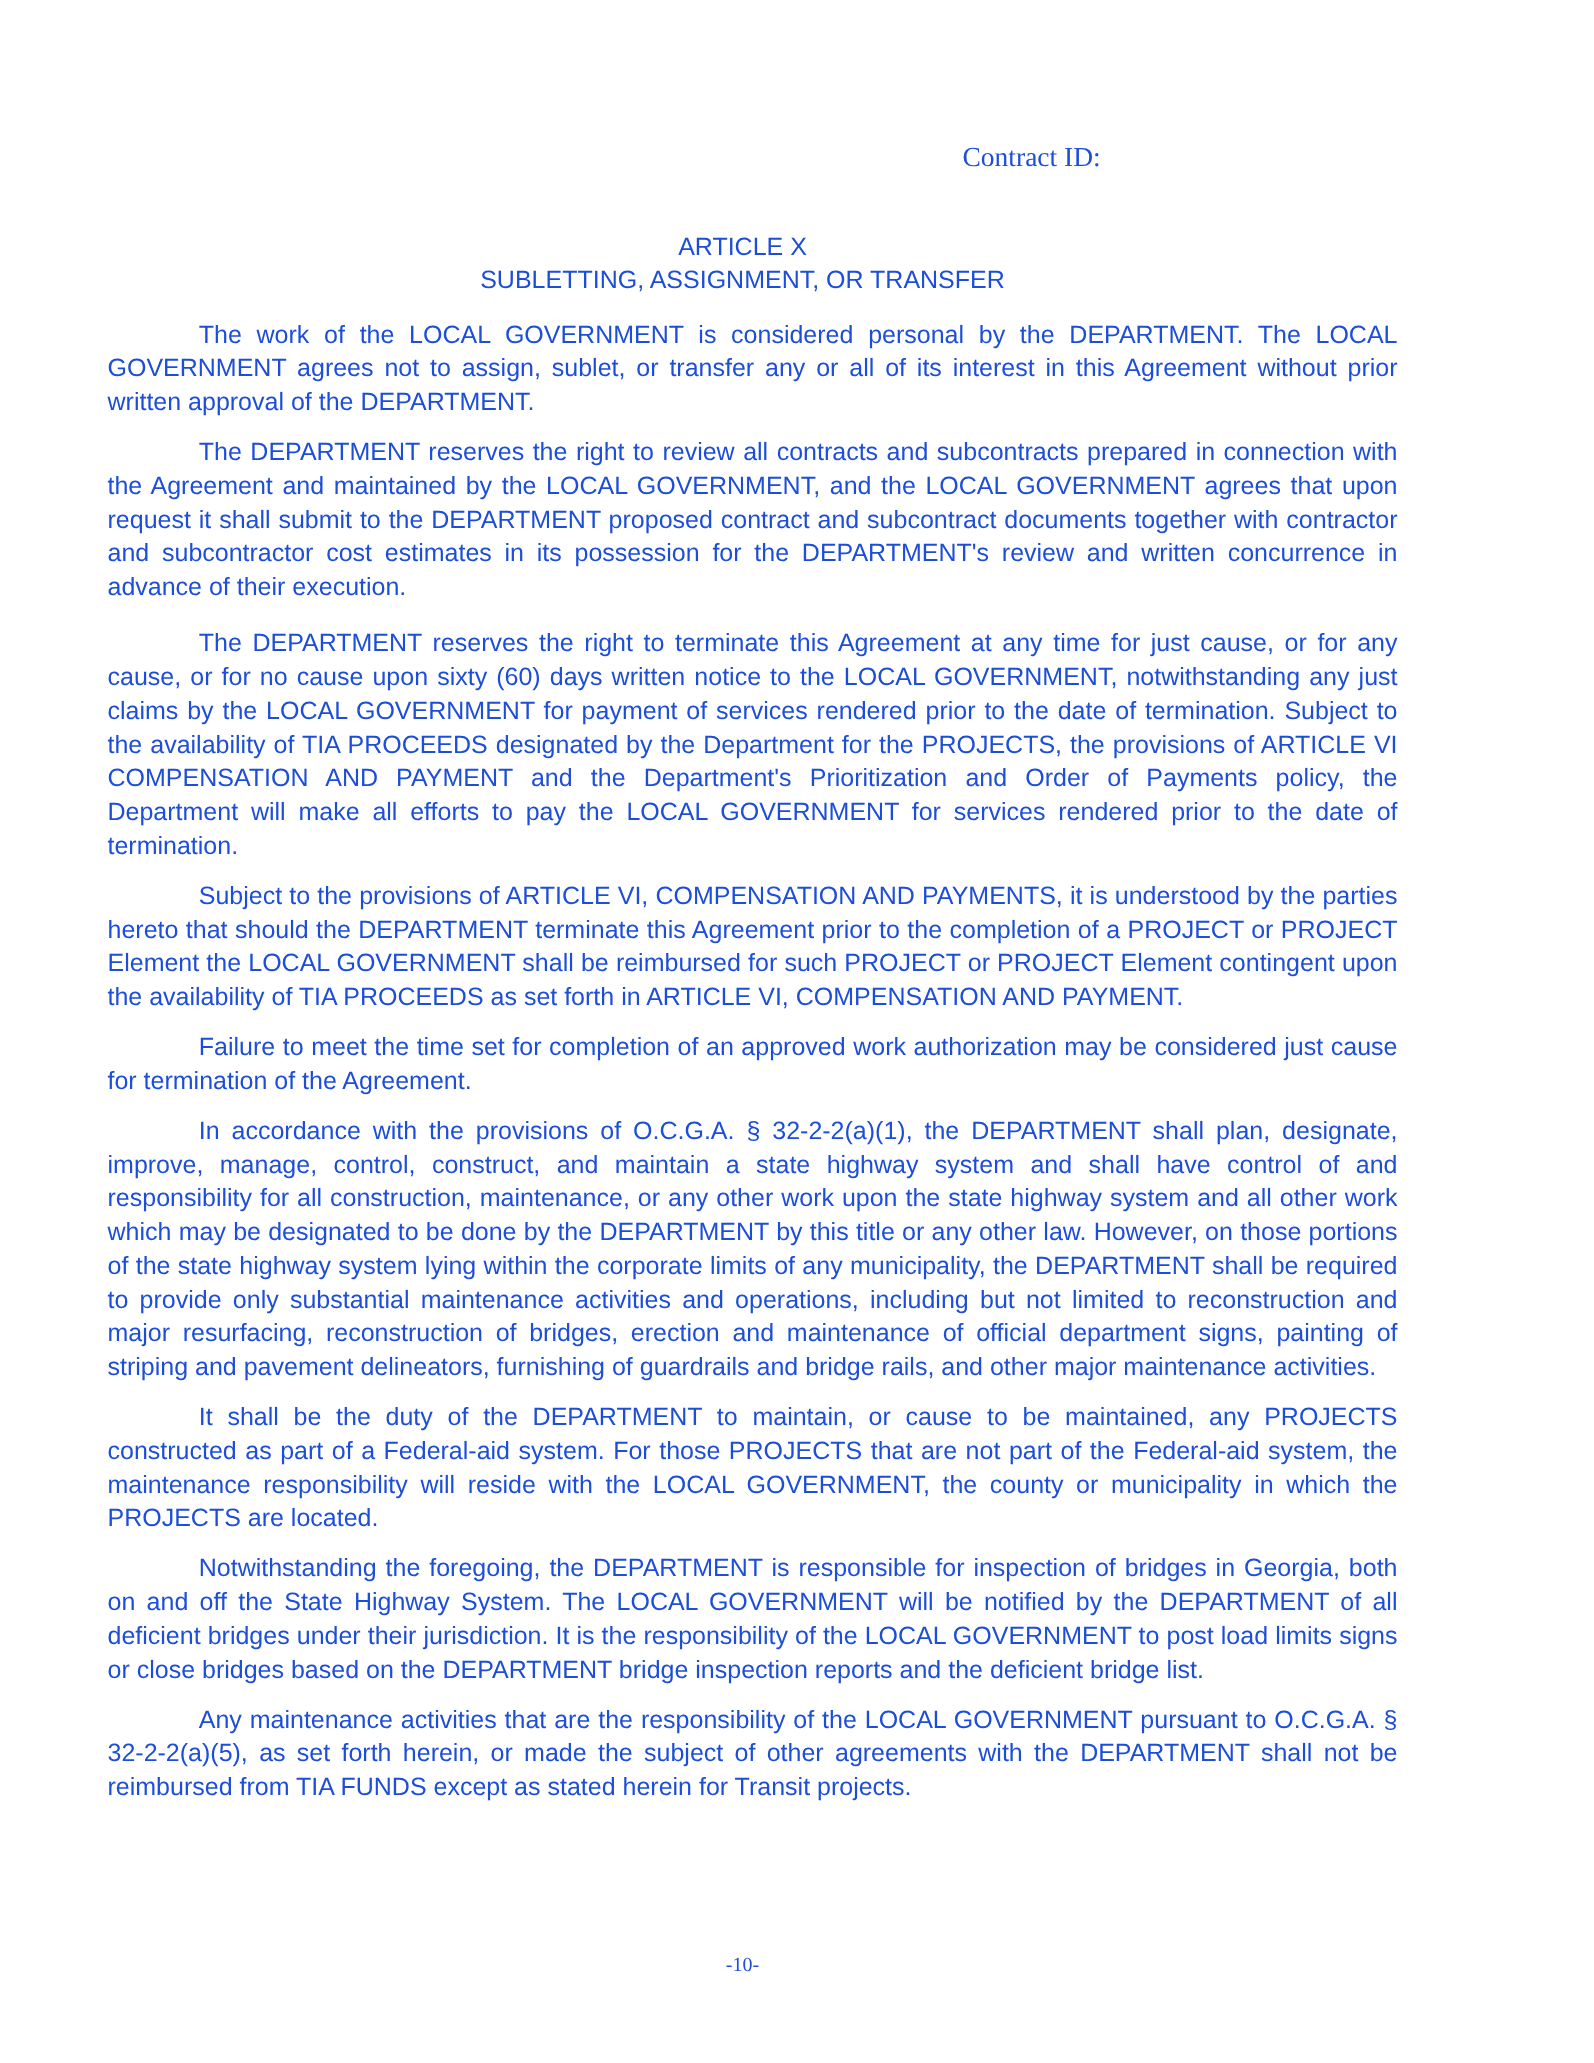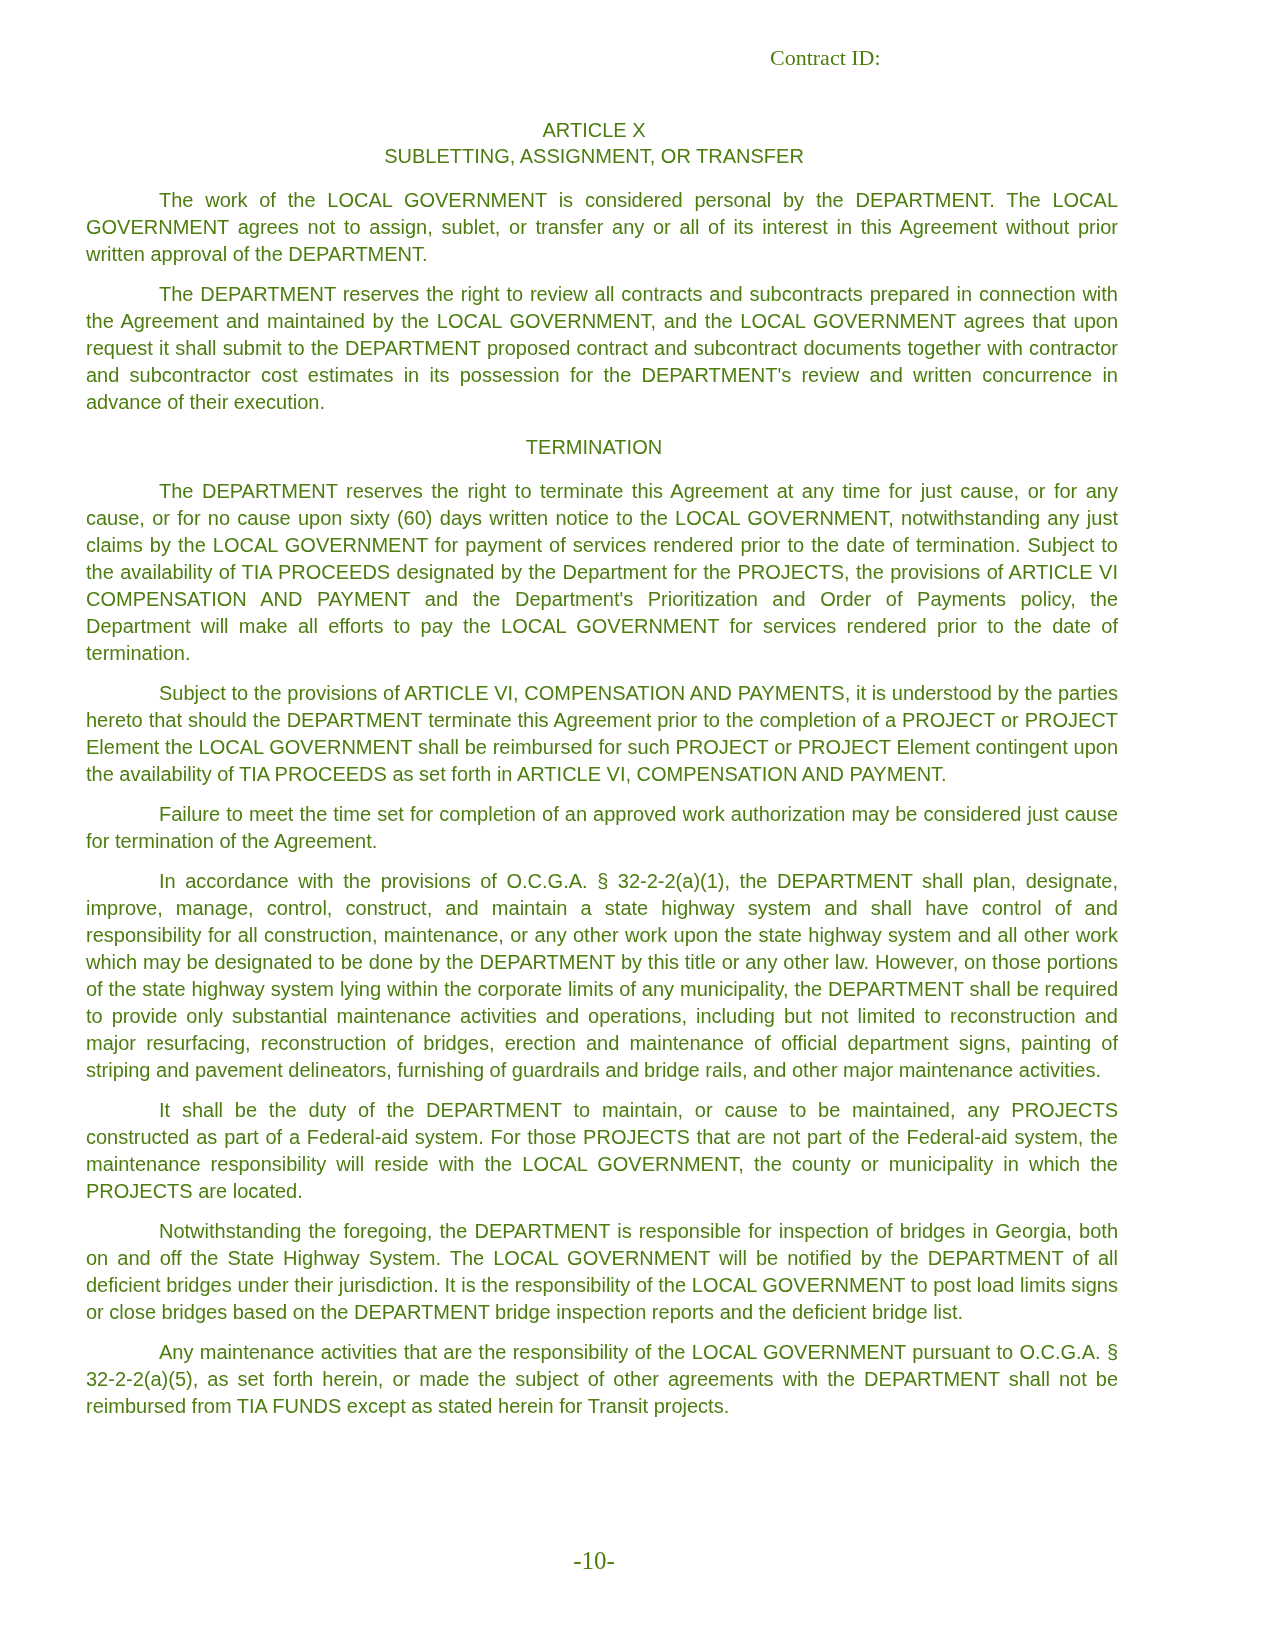--- a/index.html
+++ b/index.html
@@ -7,24 +7,24 @@
     margin: 0;
     padding: 0;
     background: #ffffff;
   }
   .page {
     position: relative;
     width: 1275px;
     height: 1650px;
     margin: 0 auto;
     background: #ffffff;
-    color: #4d7c0f;
+    color: #1d4ed8;
     font-family: "Liberation Sans", "DejaVu Sans", sans-serif;
     font-size: 20px;
-    padding: 44px 157px 0 70px;
+    padding: 112px 157px 0 70px;
     overflow: hidden;
   }
   .doc-header {
     margin: 0 0 46px 0;
   }
   .contract-id {
     font-family: "Liberation Serif", "DejaVu Serif", serif;
     font-size: 22px;
     line-height: 27px;
     padding-left: 700px;
@@ -42,24 +42,24 @@
   .para {
     text-align: justify;
     text-indent: 73px;
     line-height: 27px;
     margin: 0 0 13px 16px;
   }
   .doc-footer {
     position: absolute;
     left: 70px;
     right: 157px;
-    bottom: 76px;
+    bottom: 64px;
     text-align: center;
     font-family: "Liberation Serif", "DejaVu Serif", serif;
-    font-size: 25px;
+    font-size: 16px;
     line-height: 26px;
   }
 </style>
 </head>
 <body>
 
 <div class="page">
 
   <header class="doc-header">
     <div class="contract-id">Contract ID:</div>
@@ -69,21 +69,20 @@
     <div class="article-heading">
       <span class="article-title">ARTICLE X</span>
       <span class="article-subtitle">SUBLETTING, ASSIGNMENT, OR TRANSFER</span>
     </div>
     <p class="para">The work of the LOCAL GOVERNMENT is considered personal by the DEPARTMENT.  The LOCAL GOVERNMENT agrees not to assign, sublet, or transfer any or all of its interest in this Agreement without prior written approval of the DEPARTMENT.</p>
     <p class="para">The DEPARTMENT reserves the right to review all contracts and subcontracts prepared in connection with the Agreement and maintained by the LOCAL GOVERNMENT, and the LOCAL GOVERNMENT agrees that upon request it shall submit to the DEPARTMENT proposed contract and subcontract documents together with contractor and subcontractor cost estimates in its possession for the DEPARTMENT's review and written concurrence in advance of their execution.</p>
   </section>
 
   <section class="article">
     <div class="article-heading">
-      <span class="article-subtitle">TERMINATION</span>
     </div>
     <p class="para">The DEPARTMENT reserves the right to terminate this Agreement at any time for just cause, or for any cause, or for no cause upon sixty (60) days written notice to the LOCAL GOVERNMENT, notwithstanding any just claims by the LOCAL GOVERNMENT for payment of services rendered prior to the date of termination.  Subject to the availability of TIA PROCEEDS designated by the Department for the PROJECTS, the provisions of ARTICLE VI COMPENSATION AND PAYMENT and the Department's Prioritization and Order of Payments policy, the Department will make all efforts to pay the LOCAL GOVERNMENT for services rendered prior to the date of termination.</p>
     <p class="para">Subject to the provisions of ARTICLE VI, COMPENSATION AND PAYMENTS, it is understood by the parties hereto that should the DEPARTMENT terminate this Agreement prior to the completion of a PROJECT or PROJECT Element the LOCAL GOVERNMENT shall be reimbursed for such PROJECT or PROJECT Element contingent upon the availability of TIA PROCEEDS as set forth in ARTICLE VI, COMPENSATION AND PAYMENT.</p>
     <p class="para">Failure to meet the time set for completion of an approved work authorization may be considered just cause for termination of the Agreement.</p>
   </section>
 
   <section class="article">
     <p class="para">In accordance with the provisions of O.C.G.A. § 32-2-2(a)(1), the DEPARTMENT shall plan, designate, improve, manage, control, construct, and maintain a state highway system and shall have control of and responsibility for all construction, maintenance, or any other work upon the state highway system and all other work which may be designated to be done by the DEPARTMENT by this title or any other law.  However, on those portions of the state highway system lying within the corporate limits of any municipality, the DEPARTMENT shall be required to provide only substantial maintenance activities and operations, including but not limited to reconstruction and major resurfacing, reconstruction of bridges, erection and maintenance of official department signs, painting of striping and pavement delineators, furnishing of guardrails and bridge rails, and other major maintenance activities.</p>
     <p class="para">It shall be the duty of the DEPARTMENT to maintain, or cause to be maintained, any PROJECTS constructed as part of a Federal-aid system.  For those PROJECTS that are not part of the Federal-aid system, the maintenance responsibility will reside with the LOCAL GOVERNMENT, the county or municipality in which the PROJECTS are located.</p>
     <p class="para">Notwithstanding the foregoing, the DEPARTMENT is responsible for inspection of bridges in Georgia, both on and off the State Highway System.  The LOCAL GOVERNMENT will be notified by the DEPARTMENT of all deficient bridges under their jurisdiction.  It is the responsibility of the LOCAL GOVERNMENT to post load limits signs or close bridges based on the DEPARTMENT bridge inspection reports and the deficient bridge list.</p>

